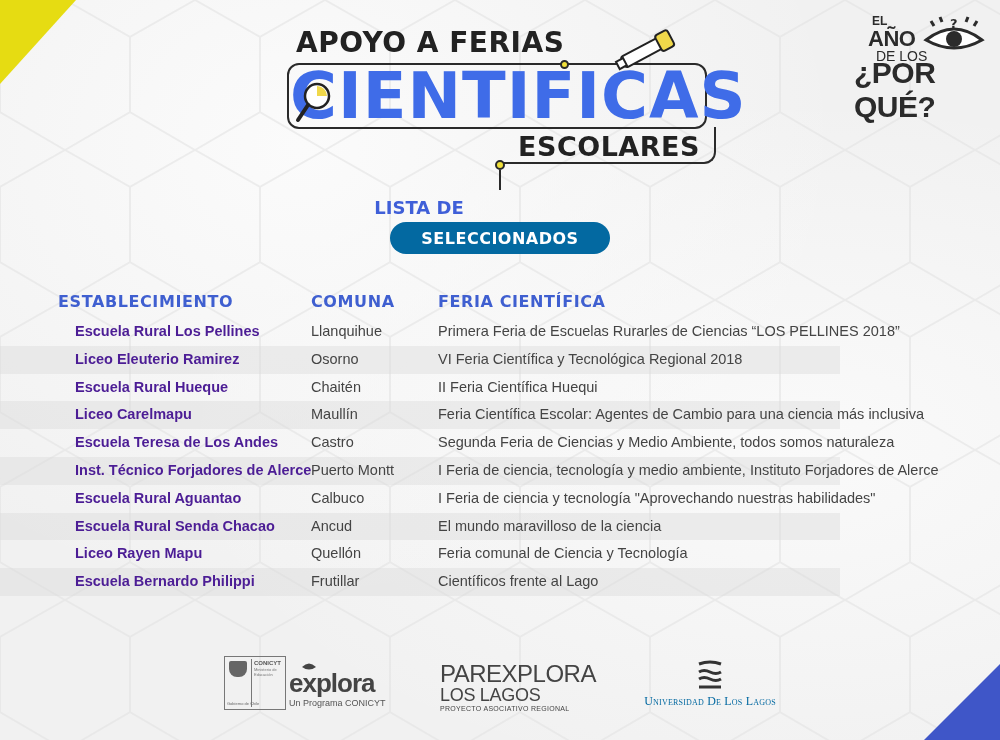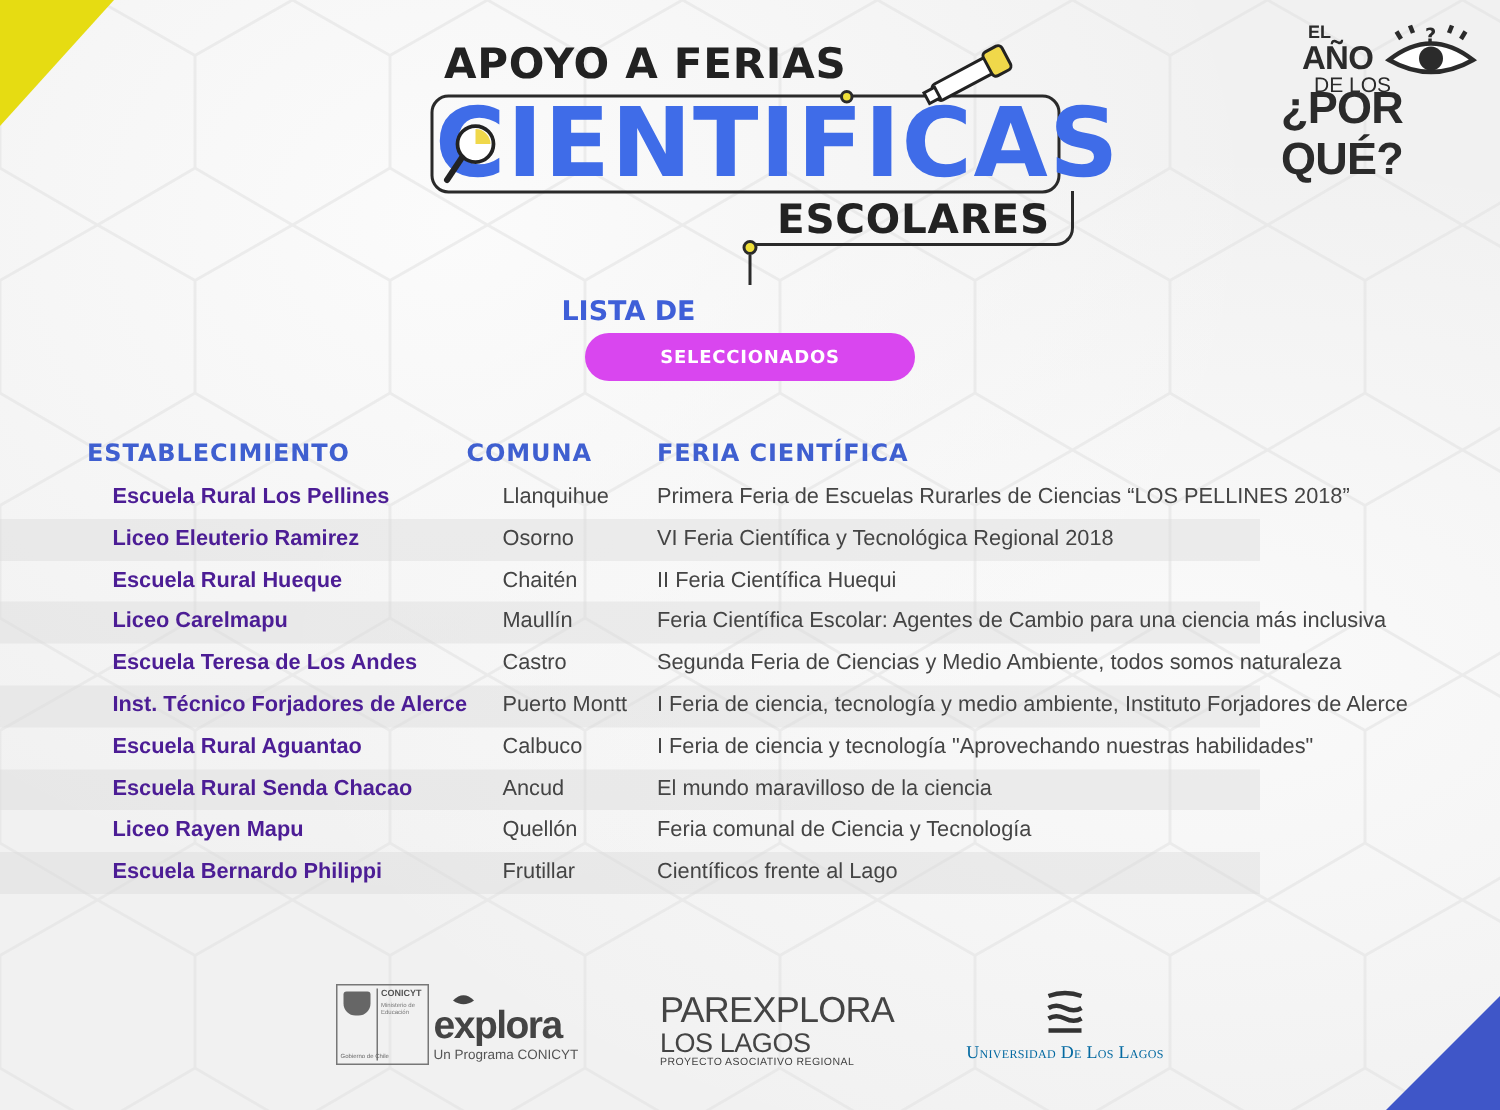--- a/index.html
+++ b/index.html
@@ -69,22 +69,22 @@
   .telescope { position: absolute; left: 612px; top: 28px; }
   .magnifier { position: absolute; left: 295px; top: 80px; }
 
   
   .subtitle-1 {
     position: absolute; left: 0; width: 838px; top: 197px; text-align: center;
     font-family: "DejaVu Sans", sans-serif; font-weight: bold; font-size: 18px; color: #3f5fd8;
   }
   .subtitle-pill {
     position: absolute; left: 390px; top: 222px; width: 220px; height: 32px;
-    background: #d946ef; border-radius: 16px; color: #fff;
-    font-family: "DejaVu Sans", sans-serif; font-weight: bold; font-size: 12px;
+    background: #0369a1; border-radius: 16px; color: #fff;
+    font-family: "DejaVu Sans", sans-serif; font-weight: bold; font-size: 16px;
     display: flex; align-items: center; justify-content: center; letter-spacing: 0.5px;
   }
 
   
   .brand-tr { position: absolute; left: 850px; top: 14px; width: 140px; height: 70px; color: #2b2b2b; }
   .brand-tr .el { position: absolute; left: 22px; top: 0px; font-size: 12px; font-weight: bold; }
   .brand-tr .ano { position: absolute; left: 18px; top: 12px; font-size: 22px; font-weight: bold; letter-spacing: -0.5px; }
   .brand-tr .delos { position: absolute; left: 26px; top: 34px; font-size: 14px; }
   .brand-tr .porque { position: absolute; left: 4px; top: 42px; font-size: 30px; font-weight: bold; letter-spacing: -0.5px; }
   .brand-tr .eye { position: absolute; left: 72px; top: 2px; }
@@ -94,21 +94,21 @@
   .thead { position: relative; height: 30px; }
   .th {
     position: absolute; top: 4px;
     font-family: "DejaVu Sans", sans-serif; font-weight: bold; font-size: 16px;
     color: #3f5fd0; letter-spacing: 0.6px;
   }
   .row { position: relative; height: 27.8px; }
   .row.alt { background: rgba(220,220,220,0.45); }
   .cell { position: absolute; top: 5px; font-size: 14.5px; white-space: nowrap; }
   .c1 { left: 56px; font-weight: bold; color: #4c1d95; margin-left: 19px; }
-  .c2 { left: 311px; color: #444; margin-left: 24px; }
+  .c2 { left: 311px; color: #444; }
   .c3 { left: 438px; color: #444; }
 
   
   .logo-gob { position: absolute; left: 224px; top: 656px; width: 62px; height: 54px; border: 1px solid #777; }
   .logo-gob .shield { position: absolute; left: 4px; top: 4px; width: 18px; height: 16px; background: #666; border-radius: 2px 2px 8px 8px; }
   .logo-gob .divider { position: absolute; left: 26px; top: 2px; width: 1px; height: 48px; background: #777; }
   .logo-gob .t1 { position: absolute; left: 29px; top: 3px; font-size: 6px; color: #555; font-weight: bold; }
   .logo-gob .t2 { position: absolute; left: 29px; top: 10px; font-size: 4px; color: #777; line-height: 5px; }
   .logo-gob .t3 { position: absolute; left: 2px; top: 44px; font-size: 4px; color: #666; }
   .logo-explora { position: absolute; left: 289px; top: 670px; color: #444; }

